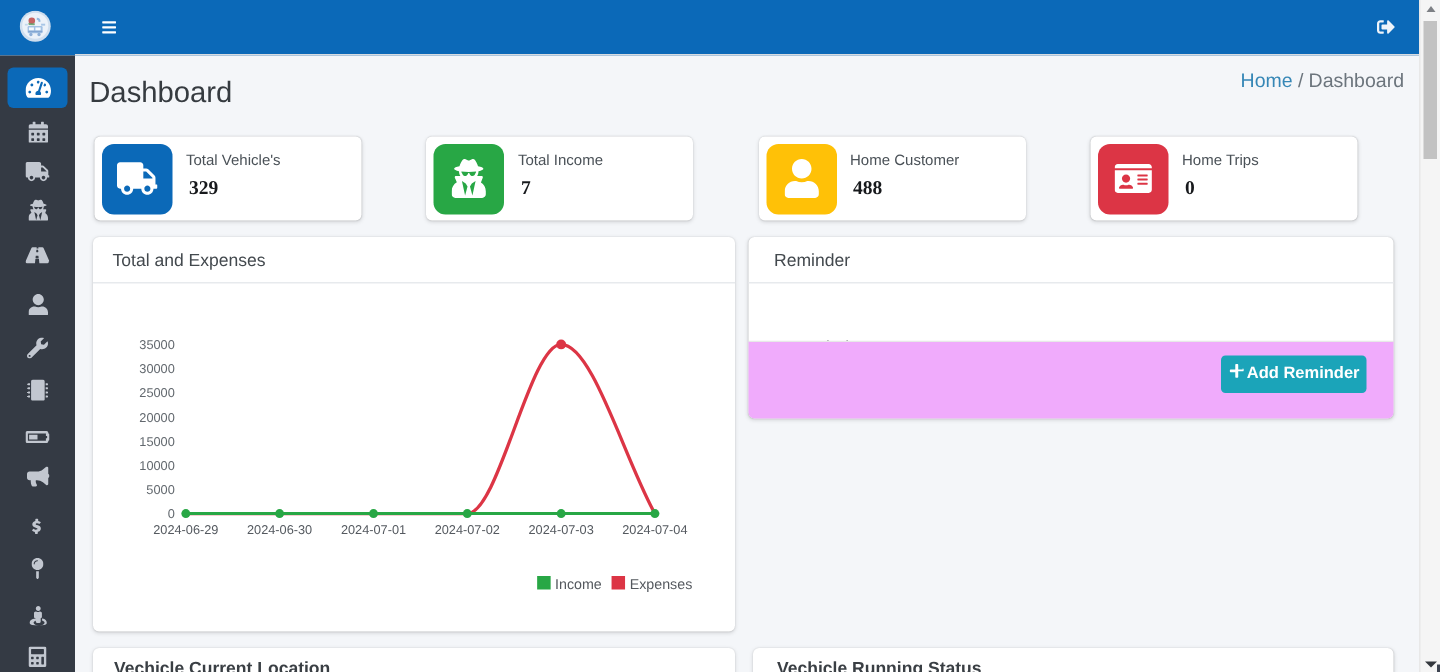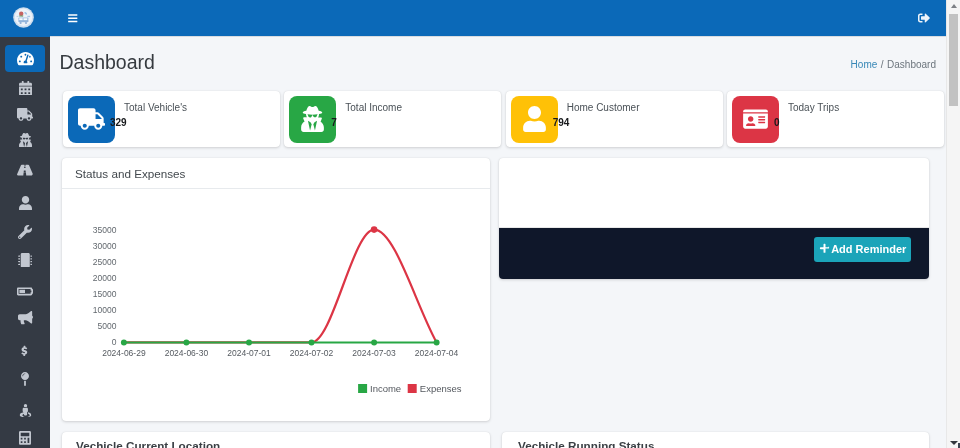--- a/index.html
+++ b/index.html
@@ -8,30 +8,30 @@
 .abs { position:absolute; }
 #navbar { left:50px; top:0; width:896px; height:37px; background:#0b69b8; border-bottom:1px solid #d8dce1; }
 #brand { left:0; top:0; width:50px; height:37px; background:#0b69b8; }
 #sidebar { left:0; top:37px; width:50px; height:411px; background:#343a44; }
 .navicon { position:absolute; }
 #scroll { right:0; top:0; width:14px; height:448px; background:#f5f5f5; border-left:1px solid #e8e8e8; }
 #thumb { position:absolute; left:2px; top:13.5px; width:9px; height:92px; background:#c2c2c2; }
 .arr-up { position:absolute; left:3.5px; top:4px; width:0; height:0; border-left:3.5px solid transparent; border-right:3.5px solid transparent; border-bottom:4.5px solid #7d8085; }
 .arr-dn { position:absolute; left:3px; bottom:3.5px; width:0; height:0; border-left:4px solid transparent; border-right:4px solid transparent; border-top:4.5px solid #33373d; }
 h1 { position:absolute; left:59.5px; top:51px; font-size:19.5px; font-weight:500; color:#363b40; letter-spacing:0; }
-#bc { position:absolute; top:59px; right:24px; font-size:10px; color:#6c757d;margin-left:32px; }
+#bc { position:absolute; top:46px; right:24px; font-size:13px; color:#6c757d;margin-left:32px; }
 #bc a { color:#3687b6; text-decoration:none; }
 .card { position:absolute; background:#fff; border-radius:4px; box-shadow:0 0 1px rgba(0,0,0,.12), 0 1px 3px rgba(0,0,0,.15); }
-.sbox { width:217px; height:56px; top:91px; }
+.sbox { width:178px; height:56px; top:91px; }
 .sicon { position:absolute; left:5px; top:4.5px; width:47px; height:47px; border-radius:8px; display:flex; align-items:center; justify-content:center; }
 .slabel { position:absolute; left:61px; top:11px; font-size:10px; color:#4a5157; }
-.snum { position:absolute; left:47px; top:25.5px; font-size:10px; font-weight:bold; color:#17191c; }
+.snum { position:absolute; left:63px; top:25.5px; font-size:13px; font-weight:bold; color:#17191c;font-family:Liberation Serif, serif; }
 .chead { position:absolute; left:0; top:0; right:0; height:31px; border-bottom:1px solid #e7eaed; }
 .ctitle { position:absolute; left:13.5px; top:8.5px; font-size:11.7px; color:#43494e; }
-#remfoot { position:absolute; left:0; bottom:0; width:100%; height:52px; background:#0f172a; border-top:1px solid #e8e8e8; border-radius:0 0 4px 4px; }
+#remfoot { position:absolute; left:0; bottom:0; width:100%; height:52px; background:#f0abfc; border-top:1px solid #e8e8e8; border-radius:0 0 4px 4px; }
 #addbtn { position:absolute; right:18px; top:9px; width:97px; height:25.5px; background:#1ba4b9; border-radius:3px; color:#fff; font-size:11px; font-weight:bold; text-align:center; line-height:25.5px; }
 </style>
 </head>
 <body>
 <div id="navbar" class="abs"></div>
 <div id="brand" class="abs">
   <svg class="navicon" style="left:13px;top:7px" width="21" height="21" viewBox="0 0 21 21">
     <circle cx="10.5" cy="10.5" r="10.3" fill="#cfdeee"></circle>
     <circle cx="10.5" cy="10.2" r="8.7" fill="#ecf2f9"></circle>
     <circle cx="8.2" cy="6.8" r="2.2" fill="#bf4a48" opacity="0.85"></circle>
@@ -129,35 +129,35 @@
   <div class="slabel">Total Income</div>
     <div class="snum">7</div>
 </div>
 <div class="card sbox" style="left:505.7px">
   <div class="sicon" style="background:#ffc107">
       <svg width="23" height="26" viewBox="0 0 448 512" fill="#fff">
         <path d="M224 256c70.7 0 128-57.3 128-128S294.7 0 224 0 96 57.3 96 128s57.3 128 128 128zm89.6 32h-16.7c-22.2 10.2-46.9 16-72.9 16s-50.6-5.8-72.9-16h-16.7C60.2 288 0 348.2 0 422.4V464c0 26.5 21.5 48 48 48h352c26.5 0 48-21.5 48-48v-41.6c0-74.2-60.2-134.4-134.4-134.4z"></path>
       </svg>
     </div>
   <div class="slabel">Home Customer</div>
-    <div class="snum">794</div>
+    <div class="snum">488</div>
 </div>
 <div class="card sbox" style="left:727px">
   <div class="sicon" style="background:#dc3545">
       <svg width="25" height="22" viewBox="0 0 576 512" fill="#fff">
         <path d="M528 32H48C21.5 32 0 53.5 0 80v16h576V80c0-26.5-21.5-48-48-48zM0 432c0 26.5 21.5 48 48 48h480c26.5 0 48-21.5 48-48V128H0v304zm352-232c0-4.4 3.6-8 8-8h144c4.4 0 8 3.6 8 8v16c0 4.4-3.6 8-8 8H360c-4.4 0-8-3.6-8-8v-16zm0 64c0-4.4 3.6-8 8-8h144c4.4 0 8 3.6 8 8v16c0 4.4-3.6 8-8 8H360c-4.4 0-8-3.6-8-8v-16zm0 64c0-4.4 3.6-8 8-8h144c4.4 0 8 3.6 8 8v16c0 4.4-3.6 8-8 8H360c-4.4 0-8-3.6-8-8v-16zM176 192c35.3 0 64 28.7 64 64s-28.7 64-64 64-64-28.7-64-64 28.7-64 64-64zM67.1 396.2C75.5 370.5 99.6 352 128 352h8.2c12.3 5.1 25.7 8 39.8 8s27.6-2.9 39.8-8h8.2c28.4 0 52.5 18.5 60.9 44.2 3.2 9.9-5.2 19.8-15.6 19.8H82.7c-10.4 0-18.8-10-15.6-19.8z"></path>
       </svg>
     </div>
-  <div class="slabel">Today Trips</div>
+  <div class="slabel">Home Trips</div>
     <div class="snum">0</div>
 </div>
 
 <div class="card" style="left:61.5px;top:158px;width:428.5px;height:263px">
   <div class="chead">
-      <div class="ctitle">Status and Expenses</div>
+      <div class="ctitle">Total and Expenses</div>
     </div>
 </div>
 <svg class="abs" style="left:61.5px;top:158px" width="428.5" height="263" viewBox="61.5 158 428.5 263" font-family="Liberation Sans, sans-serif">
   <g font-size="8.5" fill="#62686e" text-anchor="end">
     <text x="116" y="345.4">0</text>
     <text x="116" y="329.3">5000</text>
     <text x="116" y="313.2">10000</text>
     <text x="116" y="297.1">15000</text>
     <text x="116" y="281">20000</text>
     <text x="116" y="264.9">25000</text>
@@ -183,20 +183,23 @@
       <circle cx="373.6" cy="342.4" r="3"></circle>
       <circle cx="436.1" cy="342.4" r="3"></circle>
   </g>
   <rect x="357.6" y="384" width="9" height="9" fill="#28a745"></rect>
   <text x="369.5" y="392.4" font-size="9.5" fill="#54585e">Income</text>
   <rect x="407.2" y="384" width="9" height="9" fill="#dc3545"></rect>
   <text x="419.3" y="392.4" font-size="9.5" fill="#54585e">Expenses</text>
 </svg>
 
 <div class="card" style="left:498.5px;top:158px;width:430.5px;height:120.5px">
+  <div class="chead">
+      <div class="ctitle" style="left:17.5px">Reminder</div>
+    </div>
   <div class="abs" style="left:14.5px;top:68px;font-size:11.5px;color:#3c4147">No reminders</div>
   <div id="remfoot">
     <div id="addbtn"><svg style="vertical-align:-1px;margin-right:1.5px" width="11" height="10.5" viewBox="0 0 448 512" fill="#fff">
           <path d="M416 208H272V64c0-17.7-14.3-32-32-32h-32c-17.7 0-32 14.3-32 32v144H32c-17.7 0-32 14.3-32 32v32c0 17.7 14.3 32 32 32h144v144c0 17.7 14.3 32 32 32h32c17.7 0 32-14.3 32-32V272h144c17.7 0 32-14.3 32-32v-32c0-17.7-14.3-32-32-32z"></path>
         </svg>Add Reminder</div>
   </div>
 </div>
 
 <div class="card" style="left:61.5px;top:431.5px;width:428.5px;height:40px">
   <div class="ctitle" style="top:7.5px;left:14.5px;font-weight:600;color:#3a3f44">Vechicle Current Location</div>

